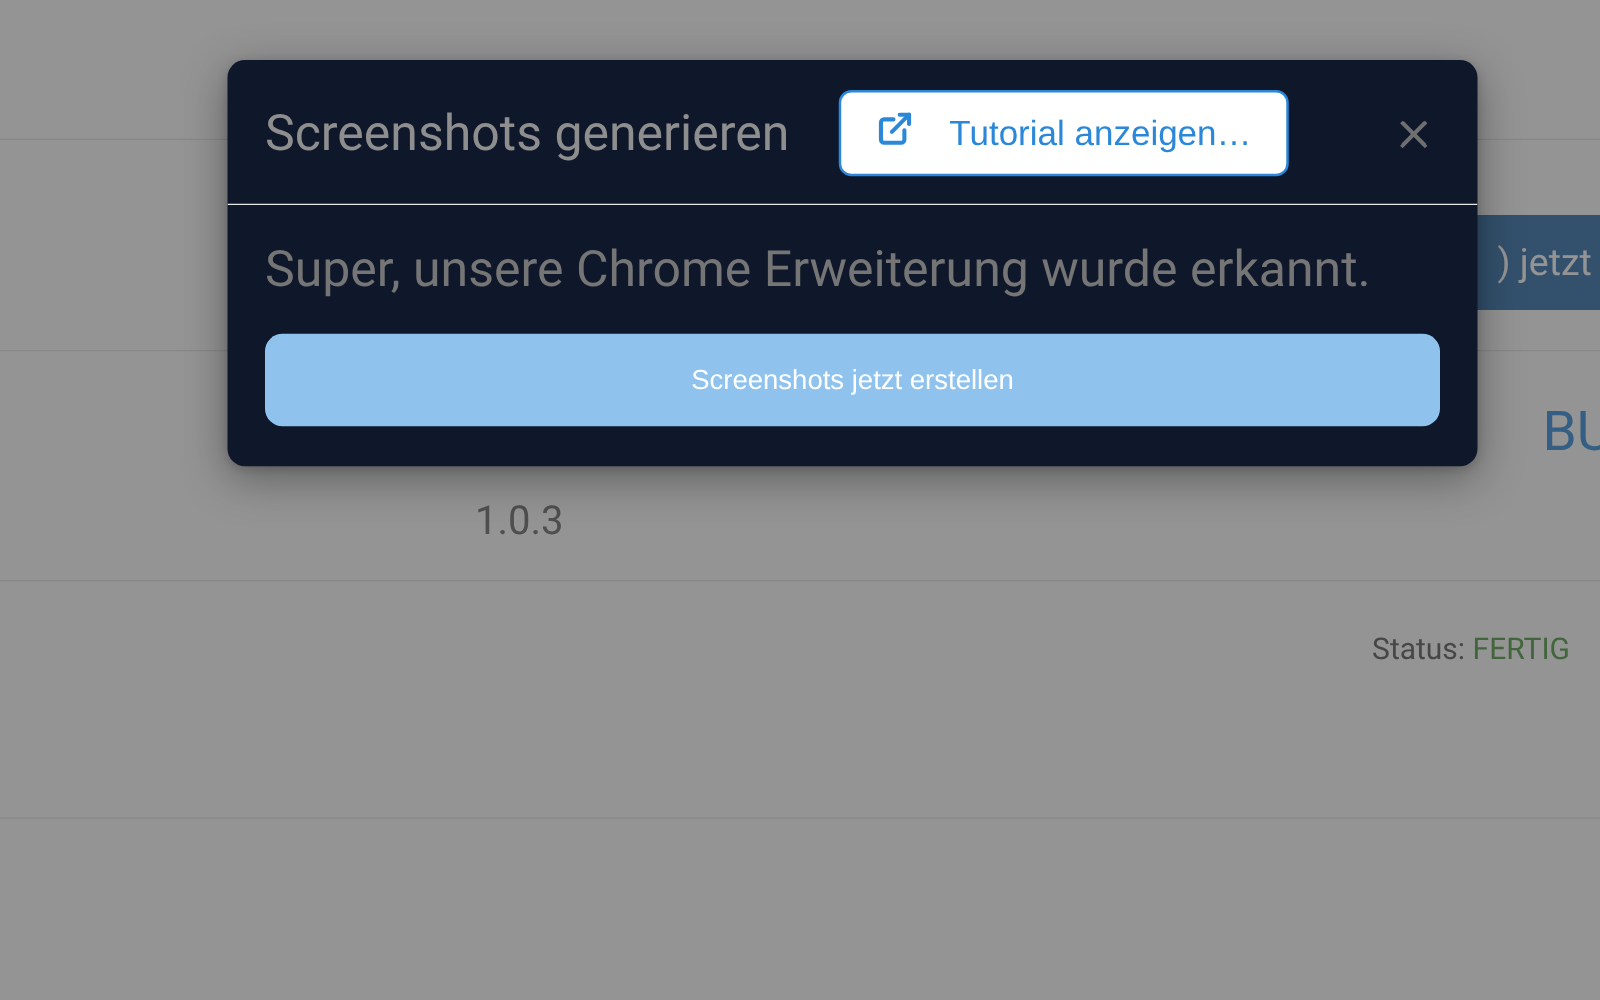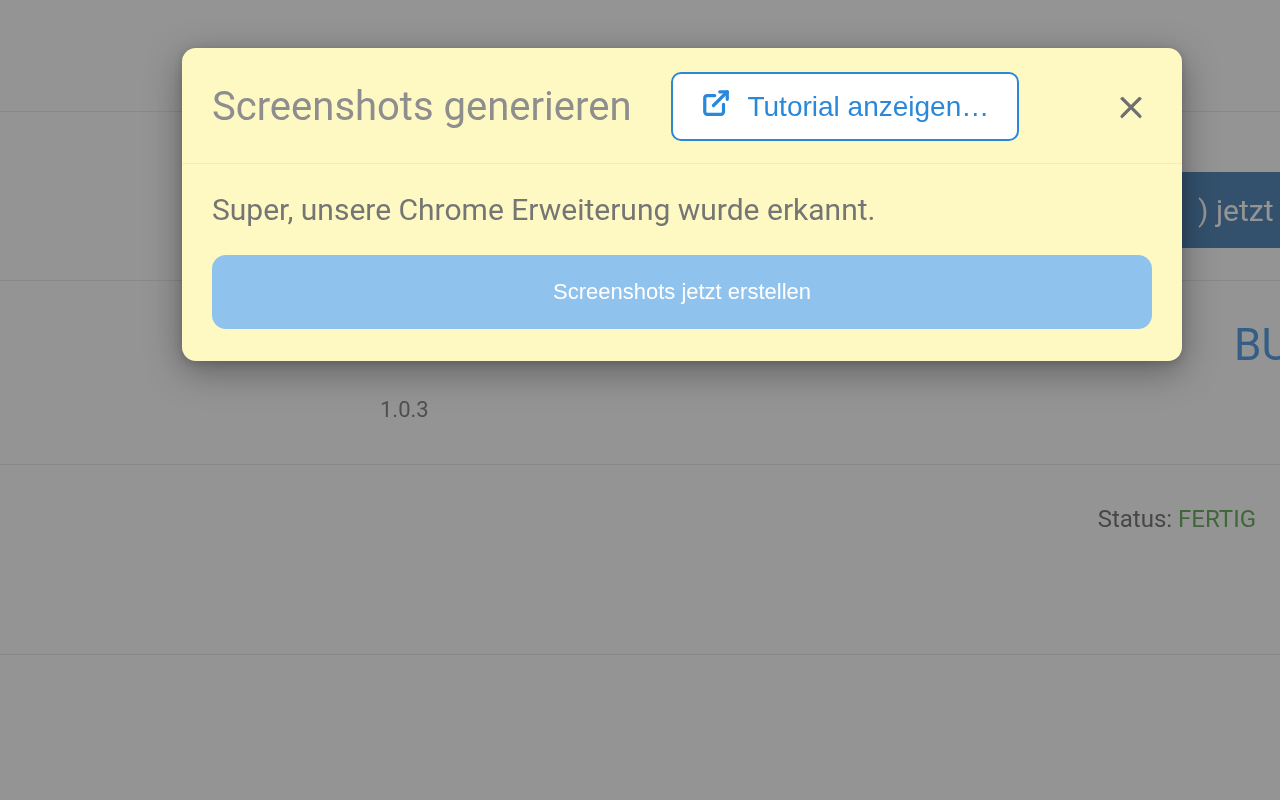--- a/index.html
+++ b/index.html
@@ -40,21 +40,21 @@
       font-weight: 400;
       width: 46px;
       overflow: hidden;
       white-space: nowrap;
     }
     .bg-version {
       position: absolute;
       left: 380px;
       top: 116px;
       color: #666666;
-      font-size: 22px;
+      font-size: 32px;
     }
     .bg-status {
       position: absolute;
       right: 24px;
       top: 40px;
       font-size: 24px;
       color: #555555;
     }
     .bg-status-value { color: #4a9a3a; }
 
@@ -64,21 +64,21 @@
       inset: 0;
       background: rgba(60,60,60,0.55);
     }
 
     
     .modal {
       position: absolute;
       left: 182px;
       top: 48px;
       width: 1000px;
-      background: #fef9c3;
+      background: #0f172a;
       border-radius: 14px;
       box-shadow: 0 10px 36px rgba(0,0,0,0.35), 0 2px 8px rgba(0,0,0,0.15);
       overflow: hidden;
     }
     .modal-header {
       display: flex;
       align-items: center;
       padding: 24px 30px 22px 30px;
       border-bottom: 1px solid #e8e8e8;
       gap: 40px;
@@ -90,41 +90,41 @@
     }
     .tutorial-btn {
       border: 2px solid #2b88d9;
       border-radius: 10px;
       background: #ffffff;
       color: #2b88d9;
       font-size: 28px;
       padding: 14px 28px;
       display: flex;
       align-items: center;
-      gap: 16px;
+      gap: 28px;
       cursor: pointer;
     }
     .tutorial-btn svg { width: 30px; height: 30px; flex: none; }
     .close-btn {
       margin-left: auto;
       background: none;
       border: none;
       cursor: pointer;
       color: #706f6f;
       padding: 4px;
       line-height: 0;
     }
     .close-btn svg { width: 34px; height: 34px; }
 
     .modal-body {
       padding: 28px 30px 32px 30px;
     }
     .modal-msg {
       color: #757575;
-      font-size: 30px;
+      font-size: 40px;
       margin-bottom: 28px;
     }
     .primary-btn {
       width: 100%;
       background: #8fc3ee;
       color: #ffffff;
       font-size: 22px;
       border: none;
       border-radius: 14px;
       padding: 24px 0;

